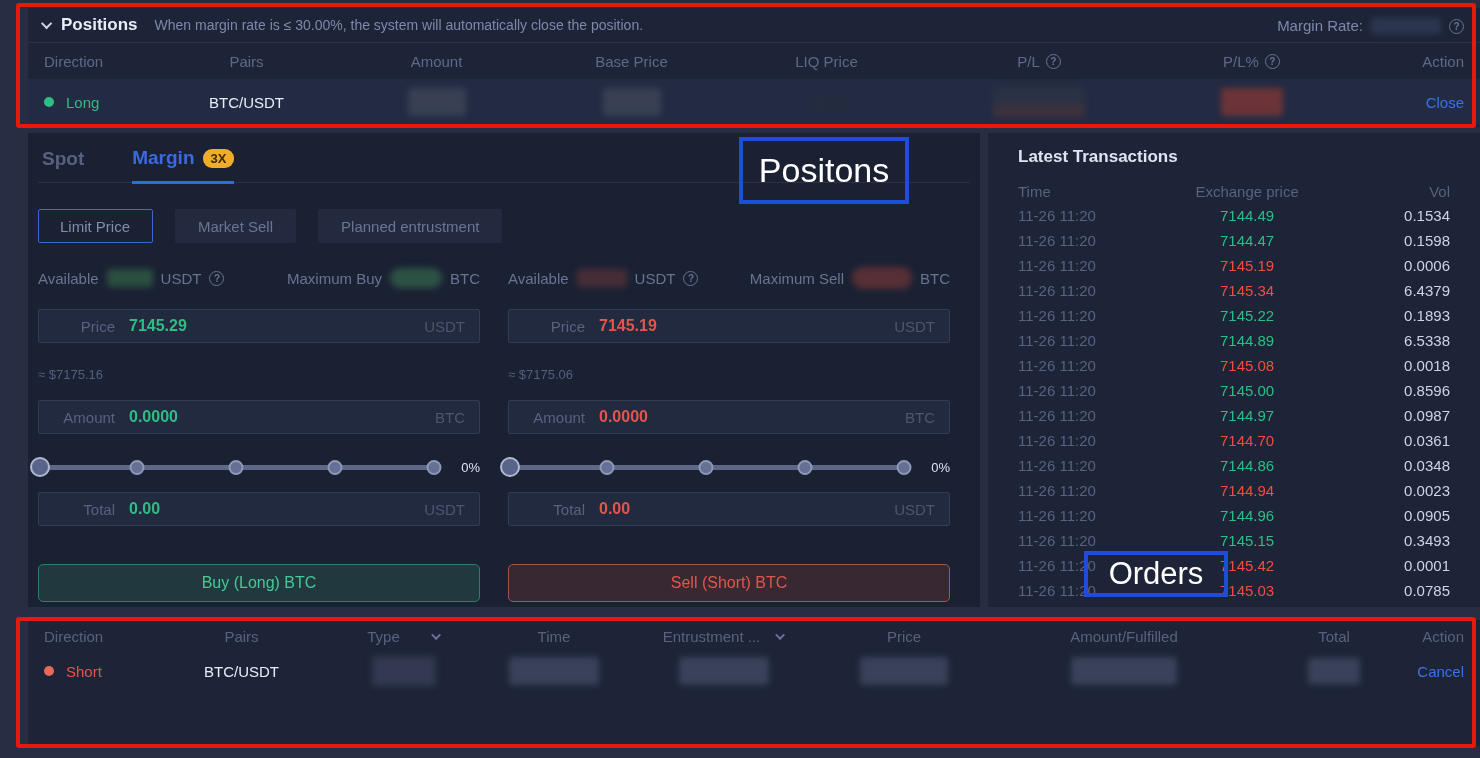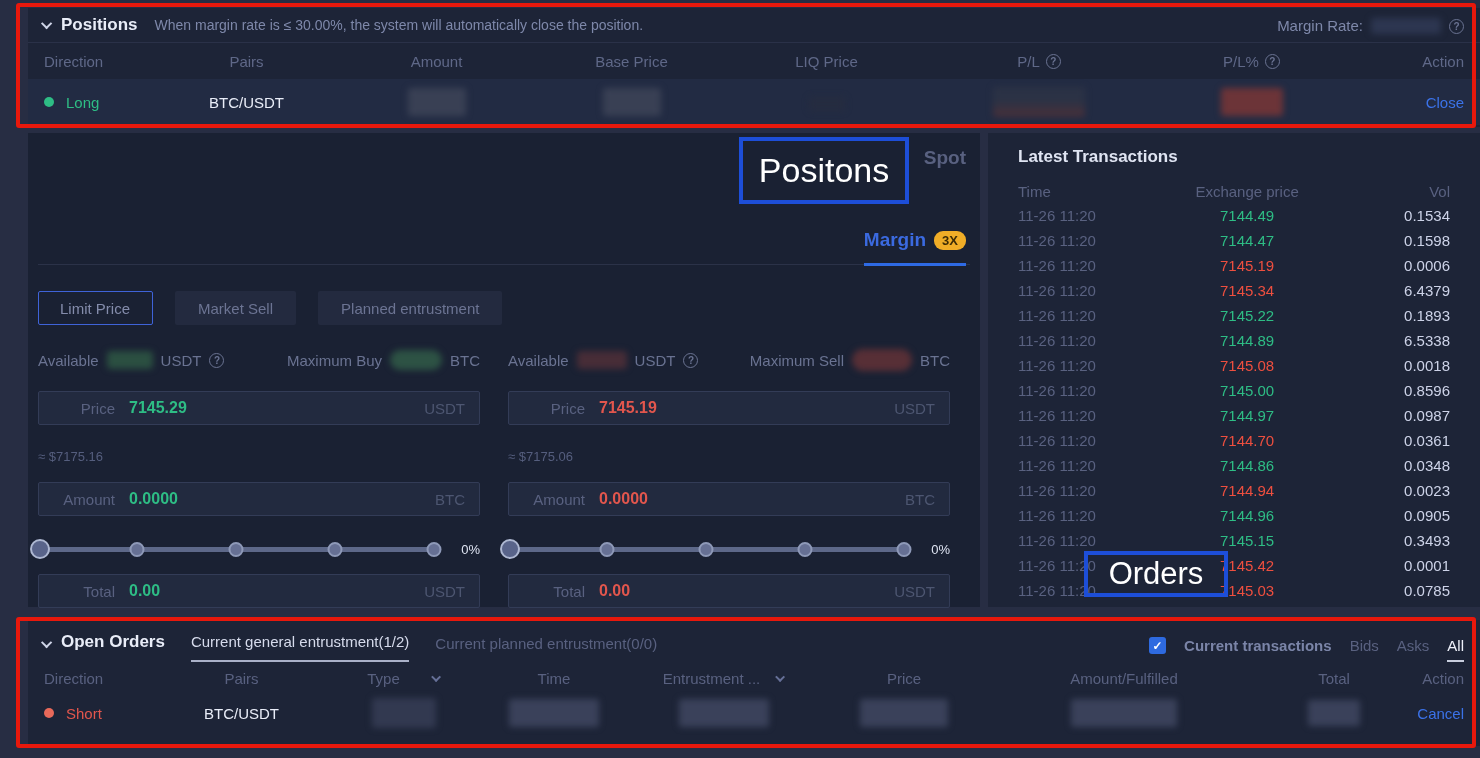--- a/index.html
+++ b/index.html
@@ -37,21 +37,21 @@
   .txt-green { color:#2ebd85; }
   .txt-red { color:#e2564d; }
   .link { color:#3b72e8; cursor:pointer; }
 
   
   .blur { display:inline-block; border-radius:3px; filter:blur(3px); vertical-align:middle; }
   .ctr { margin:0 auto; }
 
   
   .trade-panel { left:28px; top:133px; width:952px; height:474px; background:#1a2133; padding:0 10px; }
-  .tabs-row { display:flex; align-items:flex-end; gap:48px; padding:14px 4px 0 4px; border-bottom:1px solid #2b3248;flex-direction:column; }
+  .tabs-row { display:flex; align-items:flex-end; gap:48px; padding:14px 4px 0 4px; border-bottom:1px solid #2b3248; }
   .tab { font-size:19px; font-weight:bold; padding-bottom:12px; cursor:pointer; }
   .tab-spot { color:#596180; }
   .tab-margin { color:#3b6ae0; border-bottom:3px solid #2e6ae4; margin-bottom:-2px; display:flex; align-items:center; gap:8px; }
   .badge-3x { background:#f0ad27; color:#3d2c05; font-size:13px; font-weight:bold; border-radius:9px; padding:2px 8px; }
   .otype-row { display:flex; gap:22px; margin:26px 0 0 0; }
   .otype { height:34px; padding:0 22px; font-size:15px; display:flex; align-items:center; border-radius:2px; background:#232a3f; color:#6c7493; border:1px solid transparent; cursor:pointer; }
   .otype.active { background:transparent; border-color:#3f63d8; color:#848cab;padding-left:21px; }
   .trade-cols { display:flex; gap:28px; margin-top:24px; }
   .tcol { width:442px; }
   .avail-row { display:flex; align-items:center; gap:8px; font-size:15px; color:#6a7392; height:22px; }
@@ -341,33 +341,20 @@
       </div>
       <div class="tx-row">
         <span class="tx-time">11-26 11:20</span>
         <span class="tx-price down">7145.03</span>
         <span class="tx-vol">0.0785</span>
       </div>
     </div>
 </section>
 
 <section class="panel orders-panel">
-  <div class="oo-header">
-    <span class="chev" style="margin-bottom:14px;"></span>
-    <span class="oo-title">Open Orders</span>
-    <span class="oo-tab active">Current general entrustment(1/2)</span>
-    <span class="oo-tab idle">Current planned entrustment(0/0)</span>
-    <span class="oo-right">
-      <span class="checkbox"></span>
-      <span class="cbx-label">Current transactions</span>
-      <span class="filter-opt">Bids</span>
-      <span class="filter-opt">Asks</span>
-      <span class="filter-opt active">All</span>
-    </span>
-  </div>
   <div class="oo-grid oo-cols">
     <span>Direction</span>
     <span>Pairs</span>
     <span class="hdr-flex">
       <span>Type</span>
       <span class="chev dim" style="margin-left:28px;"></span>
     </span>
     <span>Time</span>
     <span class="hdr-flex">
       <span>Entrustment ...</span>

